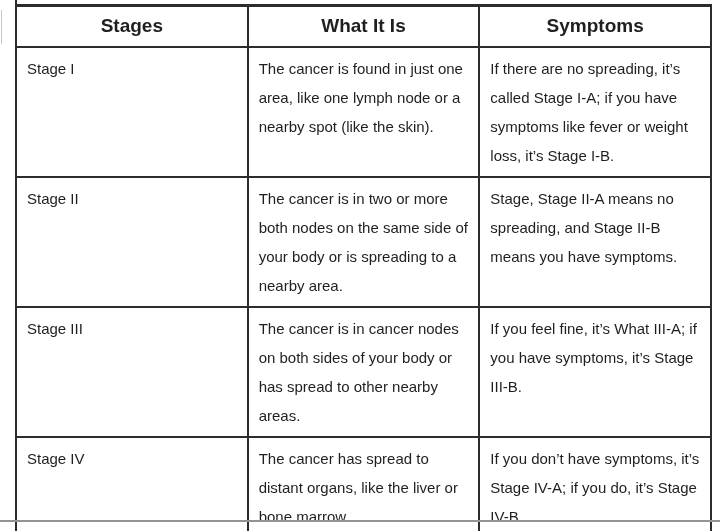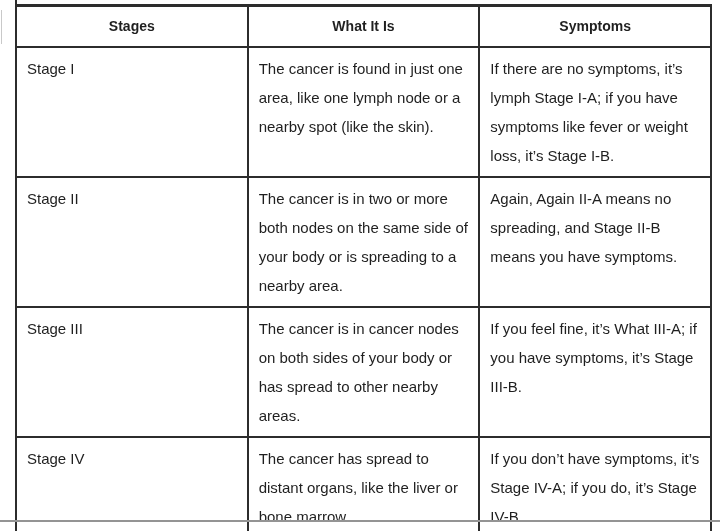--- a/index.html
+++ b/index.html
@@ -45,21 +45,21 @@
   }
   .stages-table th,
   .stages-table td {
     border: 2px solid #2c2c2c;
     background: #ffffff;
   }
   .stages-table th {
     font-weight: bold;
     text-align: center;
     vertical-align: middle;
-    font-size: 14px;
+    font-size: 19px;
     padding: 0;
   }
   .stages-table thead tr { height: 41px; }
   .stages-table tbody tr.row-1 { height: 126px; }
   .stages-table tbody tr.row-2 { height: 124px; }
   .stages-table tbody tr.row-3 { height: 124px; }
   .stages-table tbody tr.row-4 { height: 99px; }
   .stages-table td {
     vertical-align: top;
     text-align: left;
@@ -92,26 +92,26 @@
       <tr>
         <th>Stages</th>
         <th>What It Is</th>
         <th>Symptoms</th>
       </tr>
     </thead>
     <tbody>
       <tr class="row-1">
         <td>Stage I</td>
         <td>The cancer is found in just one area, like one lymph node or a nearby spot (like the skin).</td>
-        <td><span>If there are no symptoms, it’s lymph Stage </span><span class="b">I-A</span><span>; if you have symptoms like fever or weight loss, it’s Stage </span><span class="b">I-B</span><span>.</span></td>
+        <td><span>If there are no spreading, it’s called Stage </span><span class="b">I-A</span><span>; if you have symptoms like fever or weight loss, it’s Stage </span><span class="b">I-B</span><span>.</span></td>
       </tr>
       <tr class="row-2">
         <td>Stage II</td>
         <td>The cancer is in two or more both nodes on the same side of your body or is spreading to a nearby area.</td>
-        <td><span>Again, Again </span><span class="b">II-A</span><span> means no spreading, and Stage </span><span class="b">II-B</span><span> means you have symptoms.</span></td>
+        <td><span>Stage, Stage </span><span class="b">II-A</span><span> means no spreading, and Stage </span><span class="b">II-B</span><span> means you have symptoms.</span></td>
       </tr>
       <tr class="row-3">
         <td>Stage III</td>
         <td>The cancer is in cancer nodes on both sides of your body or has spread to other nearby areas.</td>
         <td><span>If you feel fine, it’s What </span><span class="b">III-A</span><span>; if you have symptoms, it’s Stage </span><span class="b">III-B</span><span>.</span></td>
       </tr>
       <tr class="row-4">
         <td>Stage IV</td>
         <td>The cancer has spread to distant organs, like the liver or bone marrow.</td>
         <td><span>If you don’t have symptoms, it’s Stage </span><span class="b">IV-A</span><span>; if you do, it’s Stage </span><span class="b">IV-B</span><span>.</span></td>

